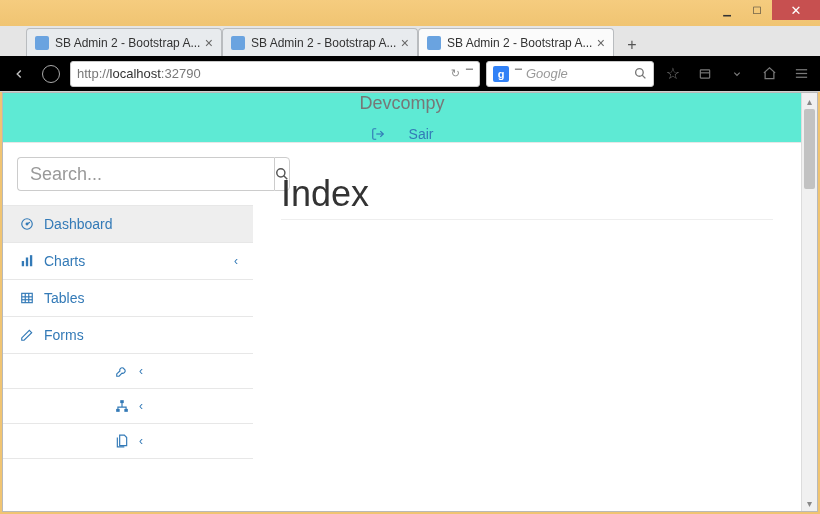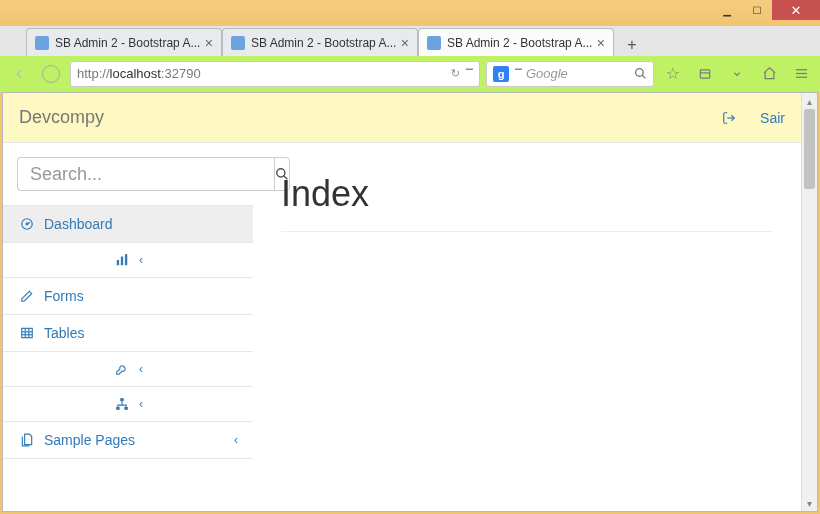--- a/index.html
+++ b/index.html
@@ -11,62 +11,62 @@
 .win-close { width: 48px; height: 20px; background: #c75050; color: #fff; font-size: 13px; }
 
 .tab-strip { height: 30px; display: flex; align-items: flex-end; padding-left: 26px; background: #e5e5e5; gap: 0; }
 .tab { height: 28px; width: 196px; background: #e8ebee; border-top-left-radius: 4px; border-top-right-radius: 4px; border: 1px solid #b9bcbf; border-bottom: none; display: flex; align-items: center; padding: 0 8px; font-size: 12px; color: #333; position: relative; }
 .tab.active { background: #fbfbfb; z-index: 2; }
 .tab-favicon { width: 14px; height: 14px; background: #6aa3e0; margin-right: 6px; border-radius: 2px; flex-shrink: 0; }
 .tab-title { flex: 1; white-space: nowrap; overflow: hidden; text-overflow: ellipsis; }
 .tab-close { font-size: 14px; color: #666; margin-left: 4px; }
 .newtab { width: 24px; height: 22px; display: flex; align-items: center; justify-content: center; color: #555; font-size: 16px; margin-left: 6px; }
 
-.url-bar { height: 36px; background: #bef264; border-bottom: 1px solid #cfcfcf; display: flex; align-items: center; padding: 0 6px; gap: 6px; }
+.url-bar { height: 36px; background: #000000; border-bottom: 1px solid #cfcfcf; display: flex; align-items: center; padding: 0 6px; gap: 6px; }
 .nav-btn { width: 26px; height: 26px; border-radius: 4px; display: flex; align-items: center; justify-content: center; color: #7a7a7a; }
 .nav-btn.disabled { color: #bdbdbd; }
 .globe { width: 18px; height: 18px; border: 1px solid #aaa; border-radius: 50%; position: relative; }
 .url-field { flex: 1; height: 26px; border: 1px solid #c9c9c9; border-radius: 3px; display: flex; align-items: center; padding: 0 6px; background: #fff; font-size: 13px; color: #777; }
 .url-field .host { color: #333; }
 .url-reload { margin-left: auto; display:flex; align-items:center; gap:6px; color:#888; font-size:11px;}
 .search-provider { width: 168px; height: 26px; border: 1px solid #c9c9c9; border-radius: 3px; display: flex; align-items: center; padding: 0 6px; background: #fff; font-size: 13px; color: #999; font-style: italic; }
 .g-badge { width: 16px; height: 16px; background: #3181f6; color: #fff; font-size: 11px; font-weight: bold; border-radius: 2px; display: flex; align-items: center; justify-content: center; margin-right: 6px; font-style: normal; }
 .sp-search-icon { margin-left:auto; color:#777; font-style:normal; }
 .toolbar-icon { width: 26px; height: 26px; display: flex; align-items: center; justify-content: center; color: #7a7a7a; font-size: 16px; }
 
 
 .viewport { height: 422px; background: #f0c472; padding: 0 2px 2px 2px; }
 .viewport-inner { background: #fff; height: 100%; position: relative; overflow: hidden; border: 1px solid #b9b9b9; }
 .scrollbar-v { position: absolute; right: 0; top: 0; width: 16px; height: 100%; background: #f0f0f0; border-left: 1px solid #dcdcdc; }
 .scrollbar-v .thumb { position: absolute; top: 16px; left: 2px; right: 2px; height: 80px; background: #c2c2c2; border-radius: 2px; }
 .scrollbar-v .arrow { position:absolute; left:0; right:0; height:16px; display:flex; align-items:center; justify-content:center; color:#888; font-size:10px;}
 .scrollbar-v .arrow.up{top:0;} .scrollbar-v .arrow.down{bottom:0;}
 
 
-.navbar { height: 50px; border-bottom: 1px solid #e7e7e7; display: flex; align-items: center; padding: 0 16px; justify-content: space-between; background:#fef9c3; margin-right:16px;}
+.navbar { height: 50px; border-bottom: 1px solid #e7e7e7; display: flex; align-items: center; padding: 0 16px; justify-content: space-between; background:#5eead4; margin-right:16px;flex-direction:column;}
 .brand { font-size: 18px; color: #777; }
 .logout { color: #337ab7; font-size: 14px; display: flex; align-items: center; gap: 24px; }
 
 .content-row { display: flex; margin-right:16px; }
 .sidebar { width: 250px; background: #fff; }
 .search-wrap { padding: 14px; display: flex; }
 .search-input { flex: 1; height: 34px; border: 1px solid #ccc; border-right: none; border-radius: 4px 0 0 4px; padding: 0 12px; font-size: 18px; color: #555; outline: none; }
 .search-input::placeholder { color: #999; }
 .search-btn { width: 40px; height: 34px; border: 1px solid #ccc; border-radius: 0 4px 4px 0; background: #fff; display: flex; align-items: center; justify-content: center; color: #555; }
 
 .nav-list { list-style: none; border-top: 1px solid #e7e7e7; }
 .nav-item { border-bottom: 1px solid #e7e7e7; }
 .nav-link { display: flex; align-items: center; padding: 10px 15px; color: #337ab7; font-size: 14px; cursor: pointer; justify-content: center; }
 .nav-link.active { background: #eee; }
 .nav-icon { width: 18px; margin-right: 8px; display: inline-flex; align-items:center; justify-content:center; }
 .nav-text { flex: 1; }
 .nav-caret { color: #337ab7; font-size: 12px; }
 
 .main { flex: 1; padding: 20px 28px; }
-.page-title { font-size: 36px; font-weight: 400; color: #333; border-bottom: 1px solid #eee; padding-bottom: 16px; margin-top: 10px; }
+.page-title { font-size: 36px; font-weight: 400; color: #333; border-bottom: 1px solid #eee; padding-bottom: 4px; margin-top: 10px; }
 
 svg { display:block; }
 </style>
 </head>
 <body>
 
 <div class="browser-titlebar">
   <div class="win-btn">▁</div>
   <div class="win-btn">☐</div>
   <div class="win-btn win-close">✕</div>
@@ -184,51 +184,52 @@
             </li>
           <li class="nav-item">
               <a class="nav-link">
             <span class="nav-icon">
                   <svg width="14" height="14" viewBox="0 0 24 24" fill="#337ab7">
                     <rect x="3" y="12" width="4" height="9"></rect>
                     <rect x="10" y="6" width="4" height="15"></rect>
                     <rect x="17" y="2" width="4" height="19"></rect>
                   </svg>
                 </span>
-            <span class="nav-caret">‹</span>
-          </a>
-            </li>
-          <li class="nav-item">
-              <a class="nav-link">
-            <span class="nav-icon">
-                  <svg width="14" height="14" viewBox="0 0 24 24" fill="none" stroke="#337ab7" stroke-width="2">
-                    <path d="M3 17v4h4L20 8l-4-4L3 17z"></path>
-                  </svg>
-                </span>
-            <span class="nav-text">Forms</span>
+            <span class="nav-text">Charts</span>
+            <span class="nav-caret">‹</span>
           </a>
             </li>
           <li class="nav-item">
               <a class="nav-link">
             <span class="nav-icon">
                   <svg width="14" height="14" viewBox="0 0 24 24" fill="none" stroke="#337ab7" stroke-width="2">
                     <rect x="3" y="4" width="18" height="16"></rect>
                     <line x1="3" y1="10" x2="21" y2="10"></line>
                     <line x1="3" y1="15" x2="21" y2="15"></line>
                     <line x1="9" y1="4" x2="9" y2="20"></line>
                     <line x1="15" y1="4" x2="15" y2="20"></line>
                   </svg>
                 </span>
             <span class="nav-text">Tables</span>
           </a>
             </li>
           <li class="nav-item">
               <a class="nav-link">
             <span class="nav-icon">
                   <svg width="14" height="14" viewBox="0 0 24 24" fill="none" stroke="#337ab7" stroke-width="2">
+                    <path d="M3 17v4h4L20 8l-4-4L3 17z"></path>
+                  </svg>
+                </span>
+            <span class="nav-text">Forms</span>
+          </a>
+            </li>
+          <li class="nav-item">
+              <a class="nav-link">
+            <span class="nav-icon">
+                  <svg width="14" height="14" viewBox="0 0 24 24" fill="none" stroke="#337ab7" stroke-width="2">
                     <path d="M14 7a4 4 0 0 0-5.6 5L3 17v4h4l5-5.4A4 4 0 0 0 17 10l-3-3z"></path>
                   </svg>
                 </span>
             <span class="nav-caret">‹</span>
           </a>
             </li>
           <li class="nav-item">
               <a class="nav-link">
             <span class="nav-icon">
                   <svg width="14" height="14" viewBox="0 0 24 24" fill="#337ab7">
@@ -242,21 +243,20 @@
           </a>
             </li>
           <li class="nav-item">
               <a class="nav-link">
             <span class="nav-icon">
                   <svg width="14" height="14" viewBox="0 0 24 24" fill="none" stroke="#337ab7" stroke-width="2">
                     <path d="M8 2h8l4 4v14H8z"></path>
                     <path d="M4 6v16h12"></path>
                   </svg>
                 </span>
-            <span class="nav-text">Sample Pages</span>
             <span class="nav-caret">‹</span>
           </a>
             </li>
         </ul>
       </div>
 
       <div class="main">
         <h1 class="page-title">Index</h1>
       </div>
     </div>

